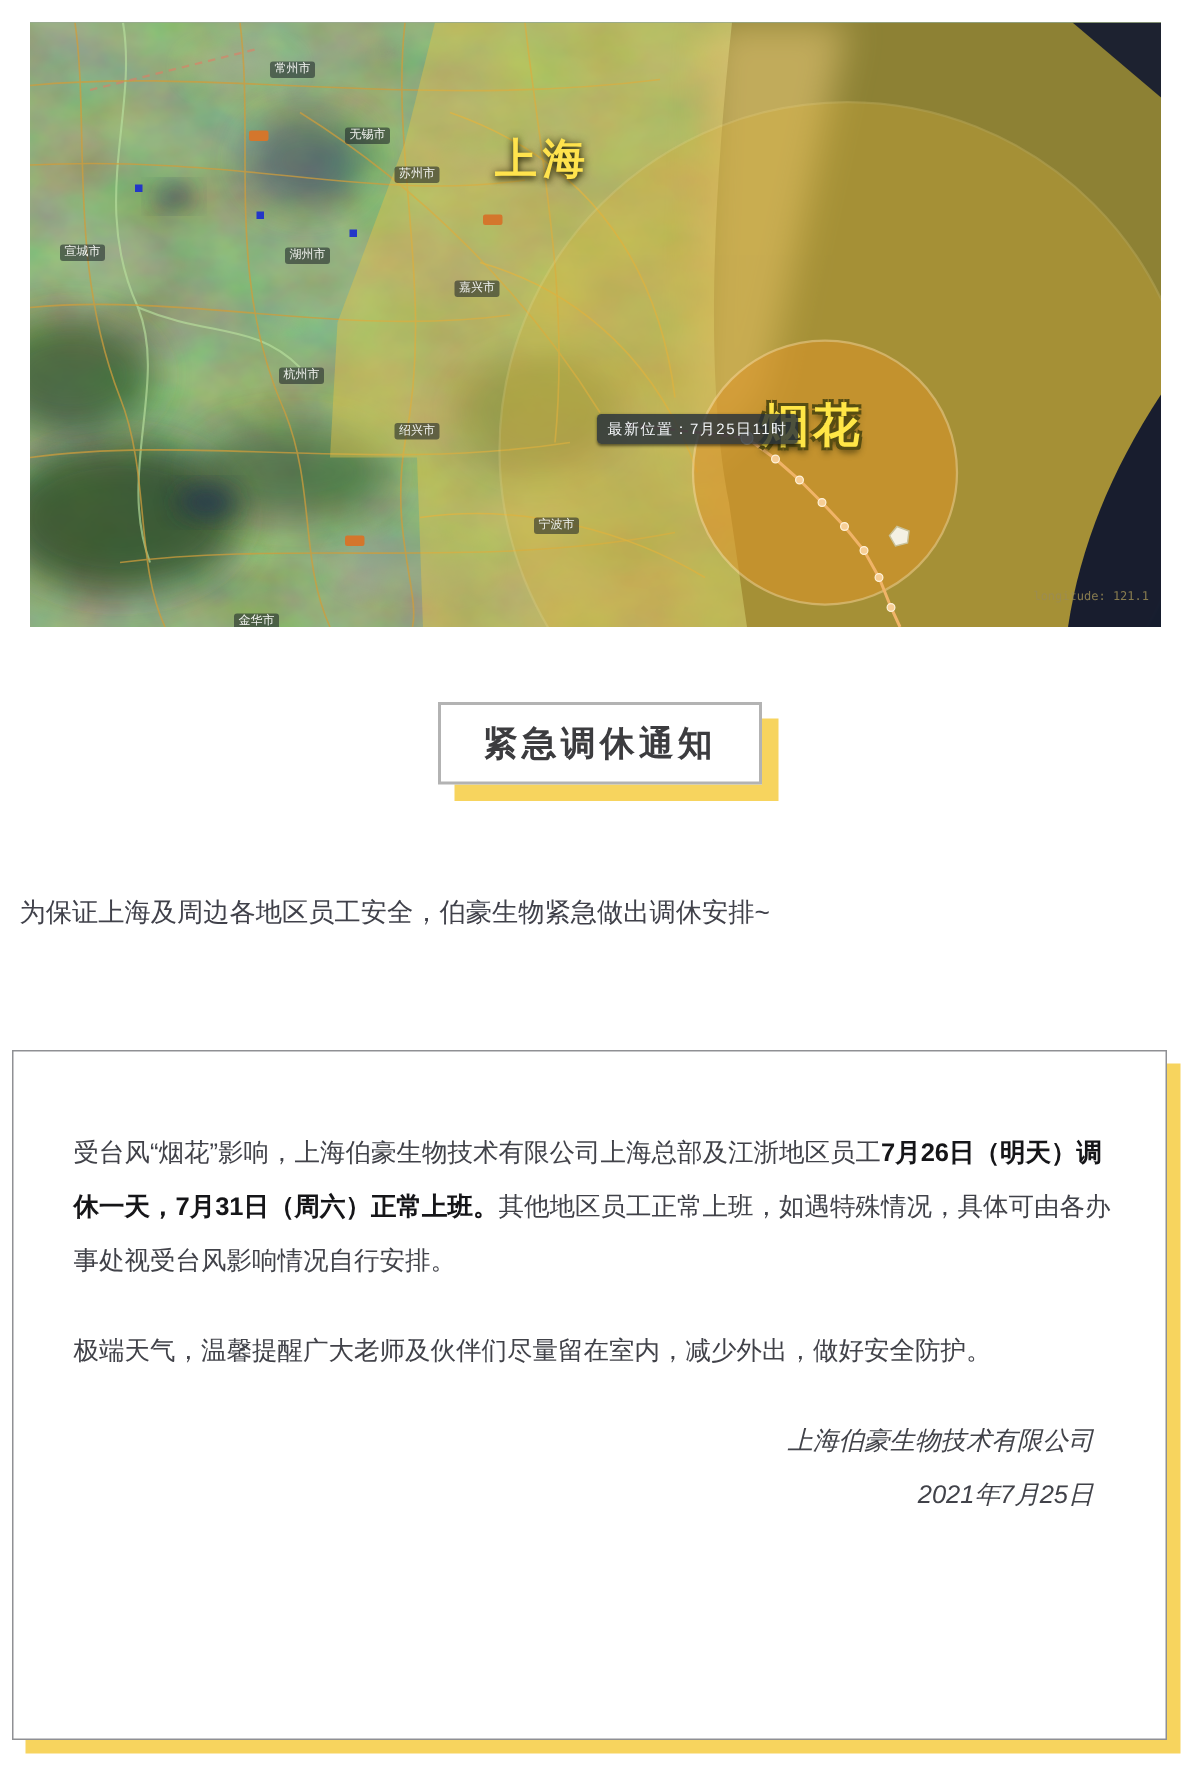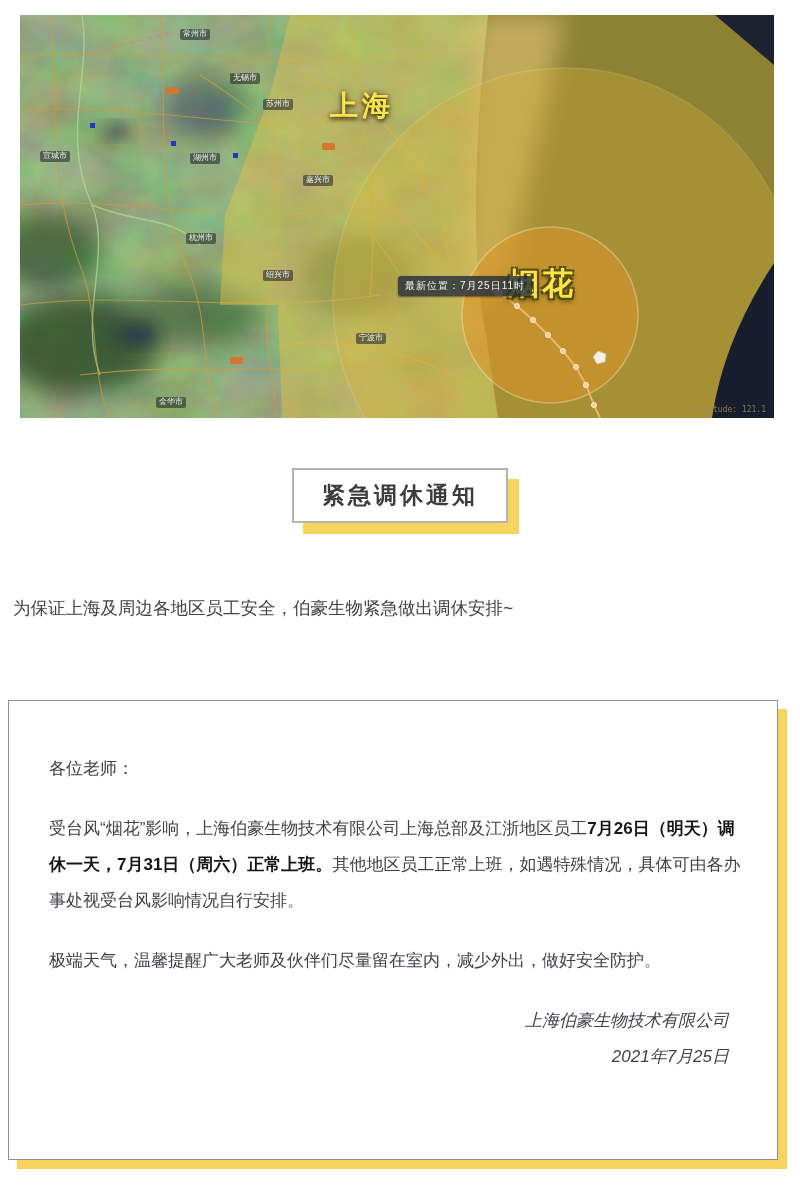--- a/index.html
+++ b/index.html
@@ -8,24 +8,24 @@
   
   .map-wrap{position:absolute;left:20px;top:15px;width:754px;height:403px;overflow:hidden;background:#46613b;}
   .map-wrap svg{position:absolute;left:0;top:0;}
   .map-label{position:absolute;white-space:nowrap;pointer-events:none;}
   .lbl-shanghai{left:310px;top:72px;font-size:28px;font-weight:bold;color:#ffe34d;
     text-shadow:0 2px 4px rgba(40,40,10,.9),0 0 6px rgba(60,55,10,.7);letter-spacing:4px;}
   .lbl-typhoon{left:488px;top:248px;font-size:31px;font-weight:bold;color:#ffe646;letter-spacing:3px;
     text-shadow:-2px -2px 0 #574d12,2px -2px 0 #574d12,-2px 2px 0 #574d12,2px 2px 0 #574d12,0 3px 5px rgba(30,30,5,.8);}
   .lbl-pos{left:378px;top:261px;background:rgba(38,48,58,.82);color:#f2f5f8;font-size:10px;
     padding:3px 7px;border-radius:3px;letter-spacing:1px;box-shadow:0 1px 2px rgba(0,0,0,.5);}
-  .lbl-longitude{right:8px;bottom:4px;left:auto;font-family:"DejaVu Sans Mono",monospace;
+  .lbl-longitude{right:8px;bottom:16px;left:auto;font-family:"DejaVu Sans Mono",monospace;
     font-size:8px;color:#9b8c55;opacity:.85;}
   .city-label{position:absolute;font-size:8px;color:#f0f2ee;background:rgba(25,32,38,.55);
-    padding:1px 3px;border-radius:2px;line-height:1.1;pointer-events:none;}
+    padding:1px 3px;border-radius:2px;line-height:1.1;pointer-events:none;margin-top:12px;}
 
   
   .badge{position:absolute;left:50%;top:468px;transform:translateX(-50%);
     background:#ffffff;border:2px solid #b3b3b3;box-shadow:11px 11px 0 0 #f7d45e;
     padding:10px 28px;font-size:23px;font-weight:bold;color:#3c3c3f;letter-spacing:3px;}
 
   
   .intro{position:absolute;left:13px;top:548px;width:776px;color:#40414a;font-size:17.5px;line-height:40px;}
   .intro p{margin:0 0 12px 0;}
   .intro .p2{margin-top:40px;}
@@ -159,20 +159,19 @@
     </div>
 </div>
 
 <div class="badge">紧急调休通知</div>
 
 <div class="intro">
   <p class="p2">为保证上海及周边各地区员工安全，伯豪生物紧急做出调休安排~</p>
 </div>
 
 <div class="notice-box">
-  <p>各位老师：</p>
   <p><span>受台风“烟花”影响，上海伯豪生物技术有限公司上海总部及江浙地区员工</span><b>7月26日（明天）调休一天，7月31日（周六）正常上班。</b><span>其他地区员工正常上班，如遇特殊情况，具体可由各办事处视受台风影响情况自行安排。</span></p>
   <p>极端天气，温馨提醒广大老师及伙伴们尽量留在室内，减少外出，做好安全防护。</p>
   <div class="sig-block">
     <div>上海伯豪生物技术有限公司</div>
     <div>2021年7月25日</div>
   </div>
 </div>
 
 </body></html>

